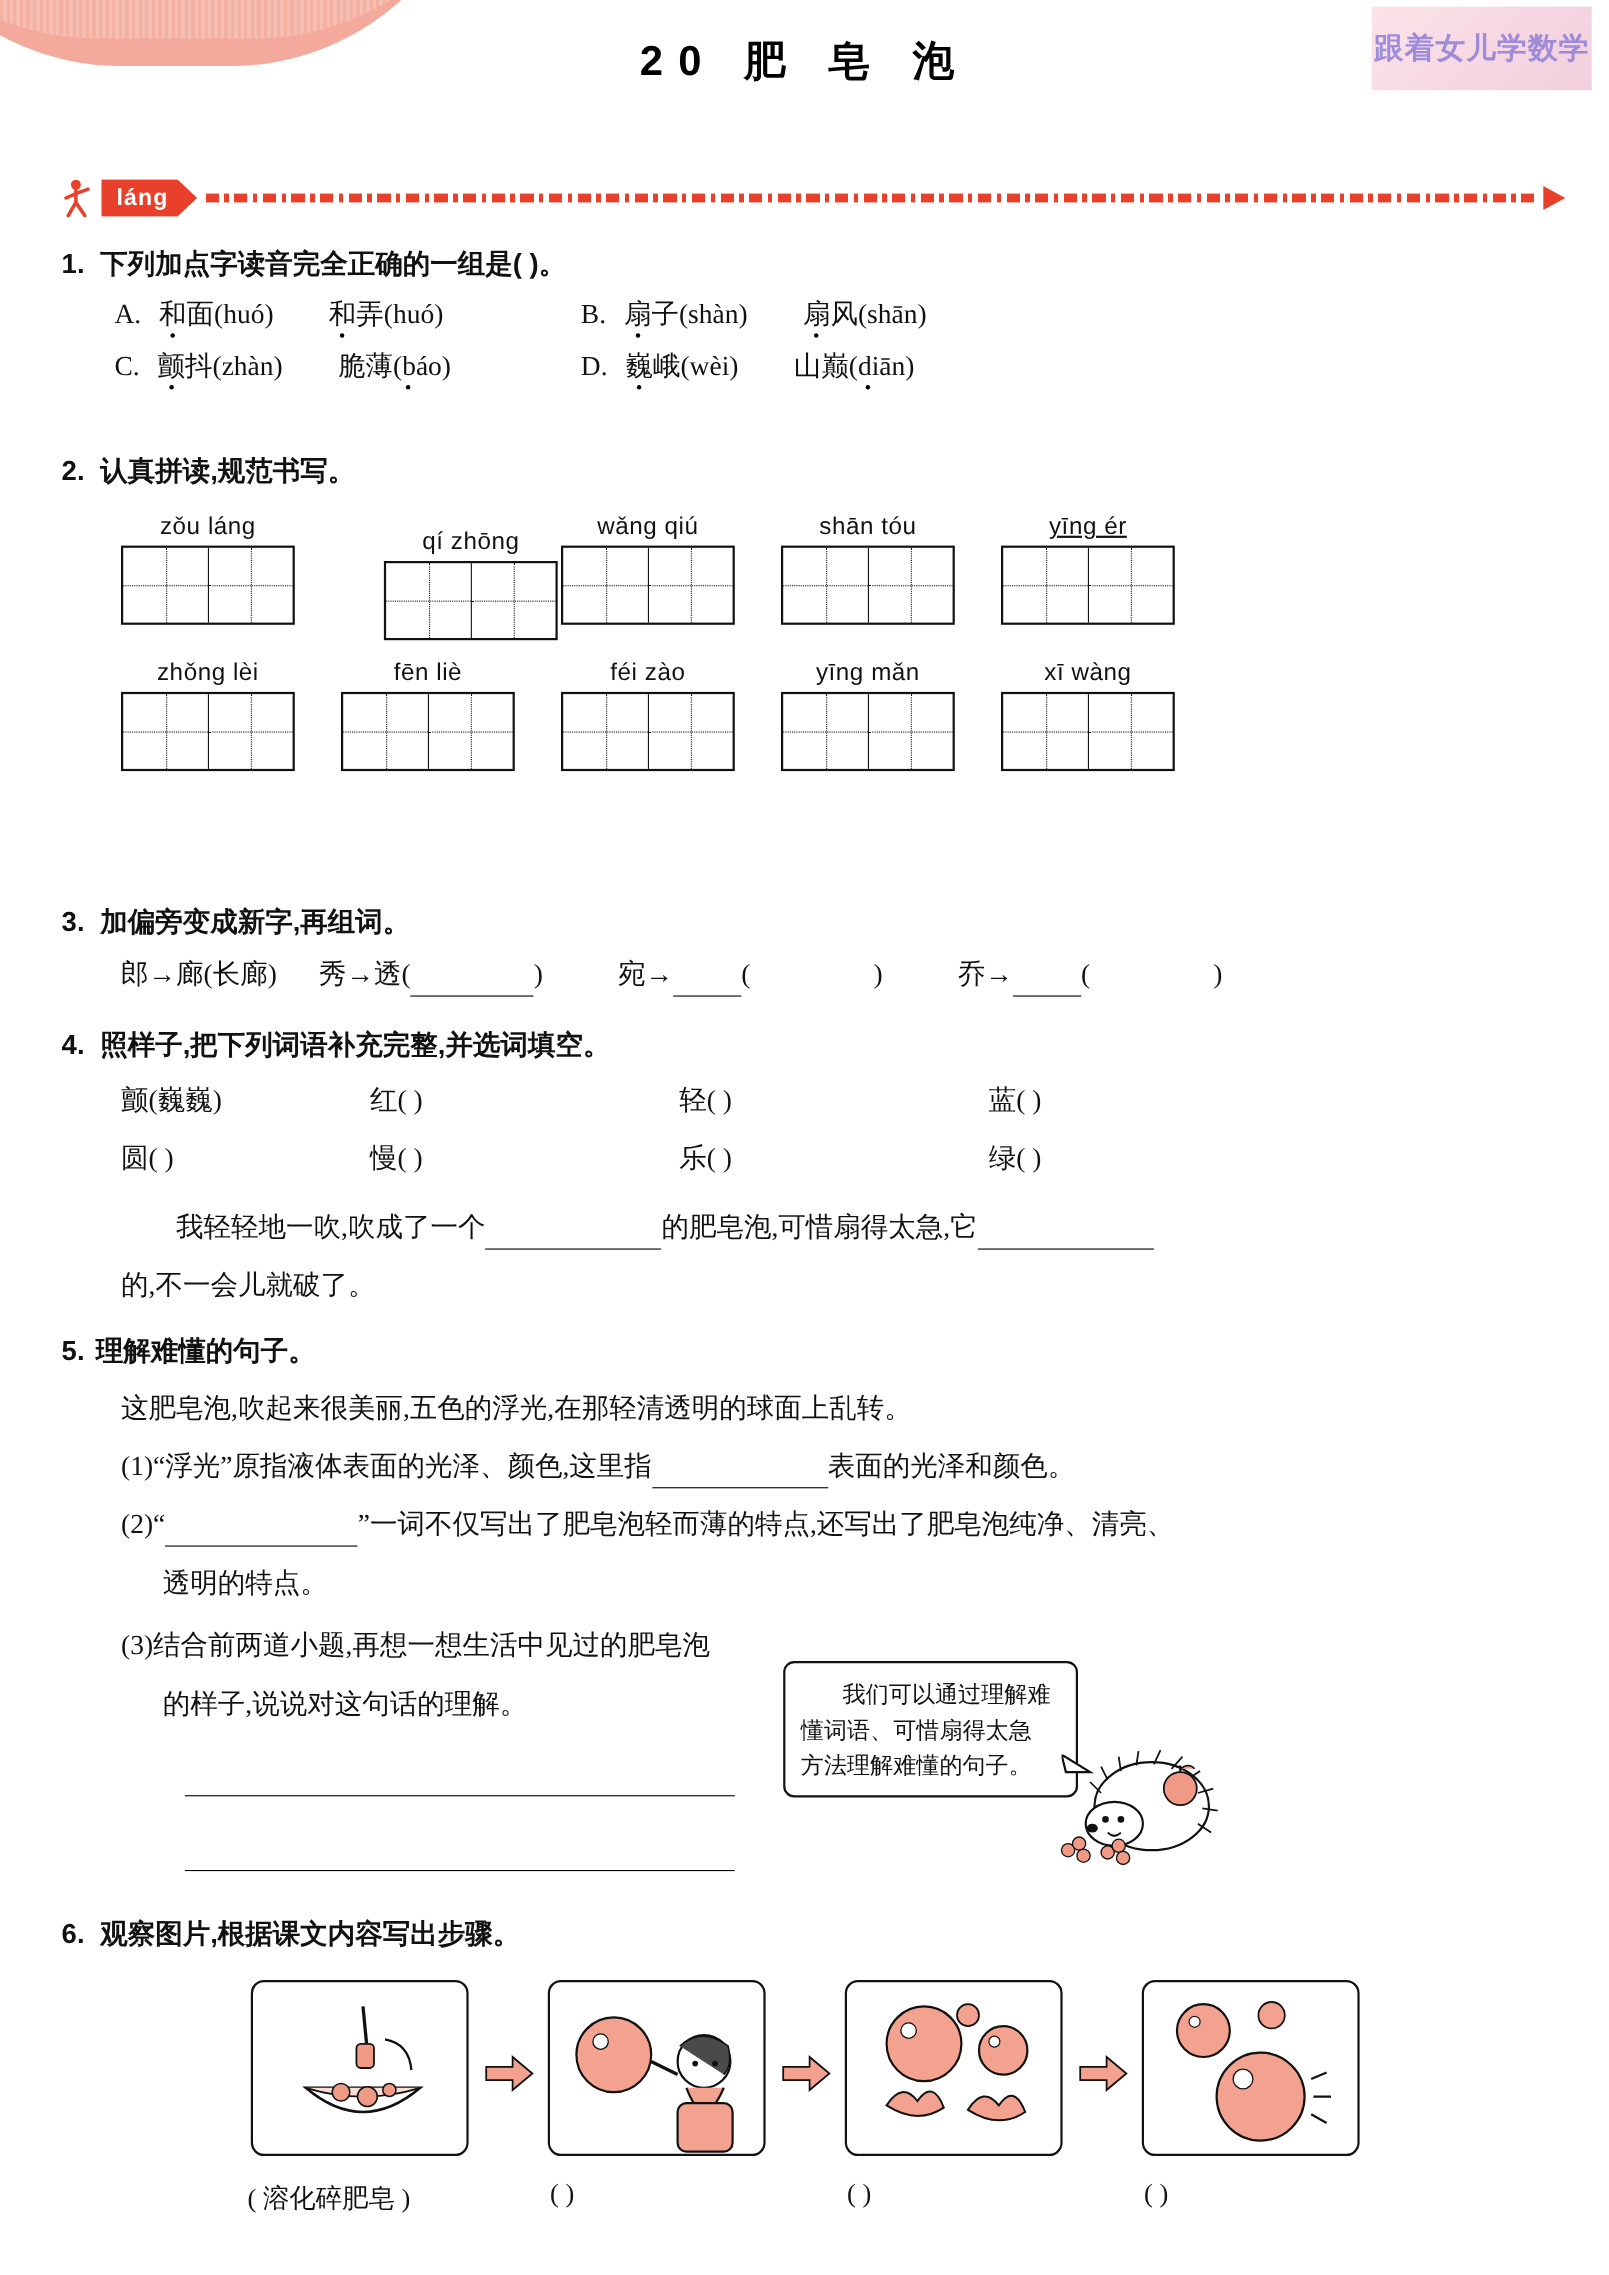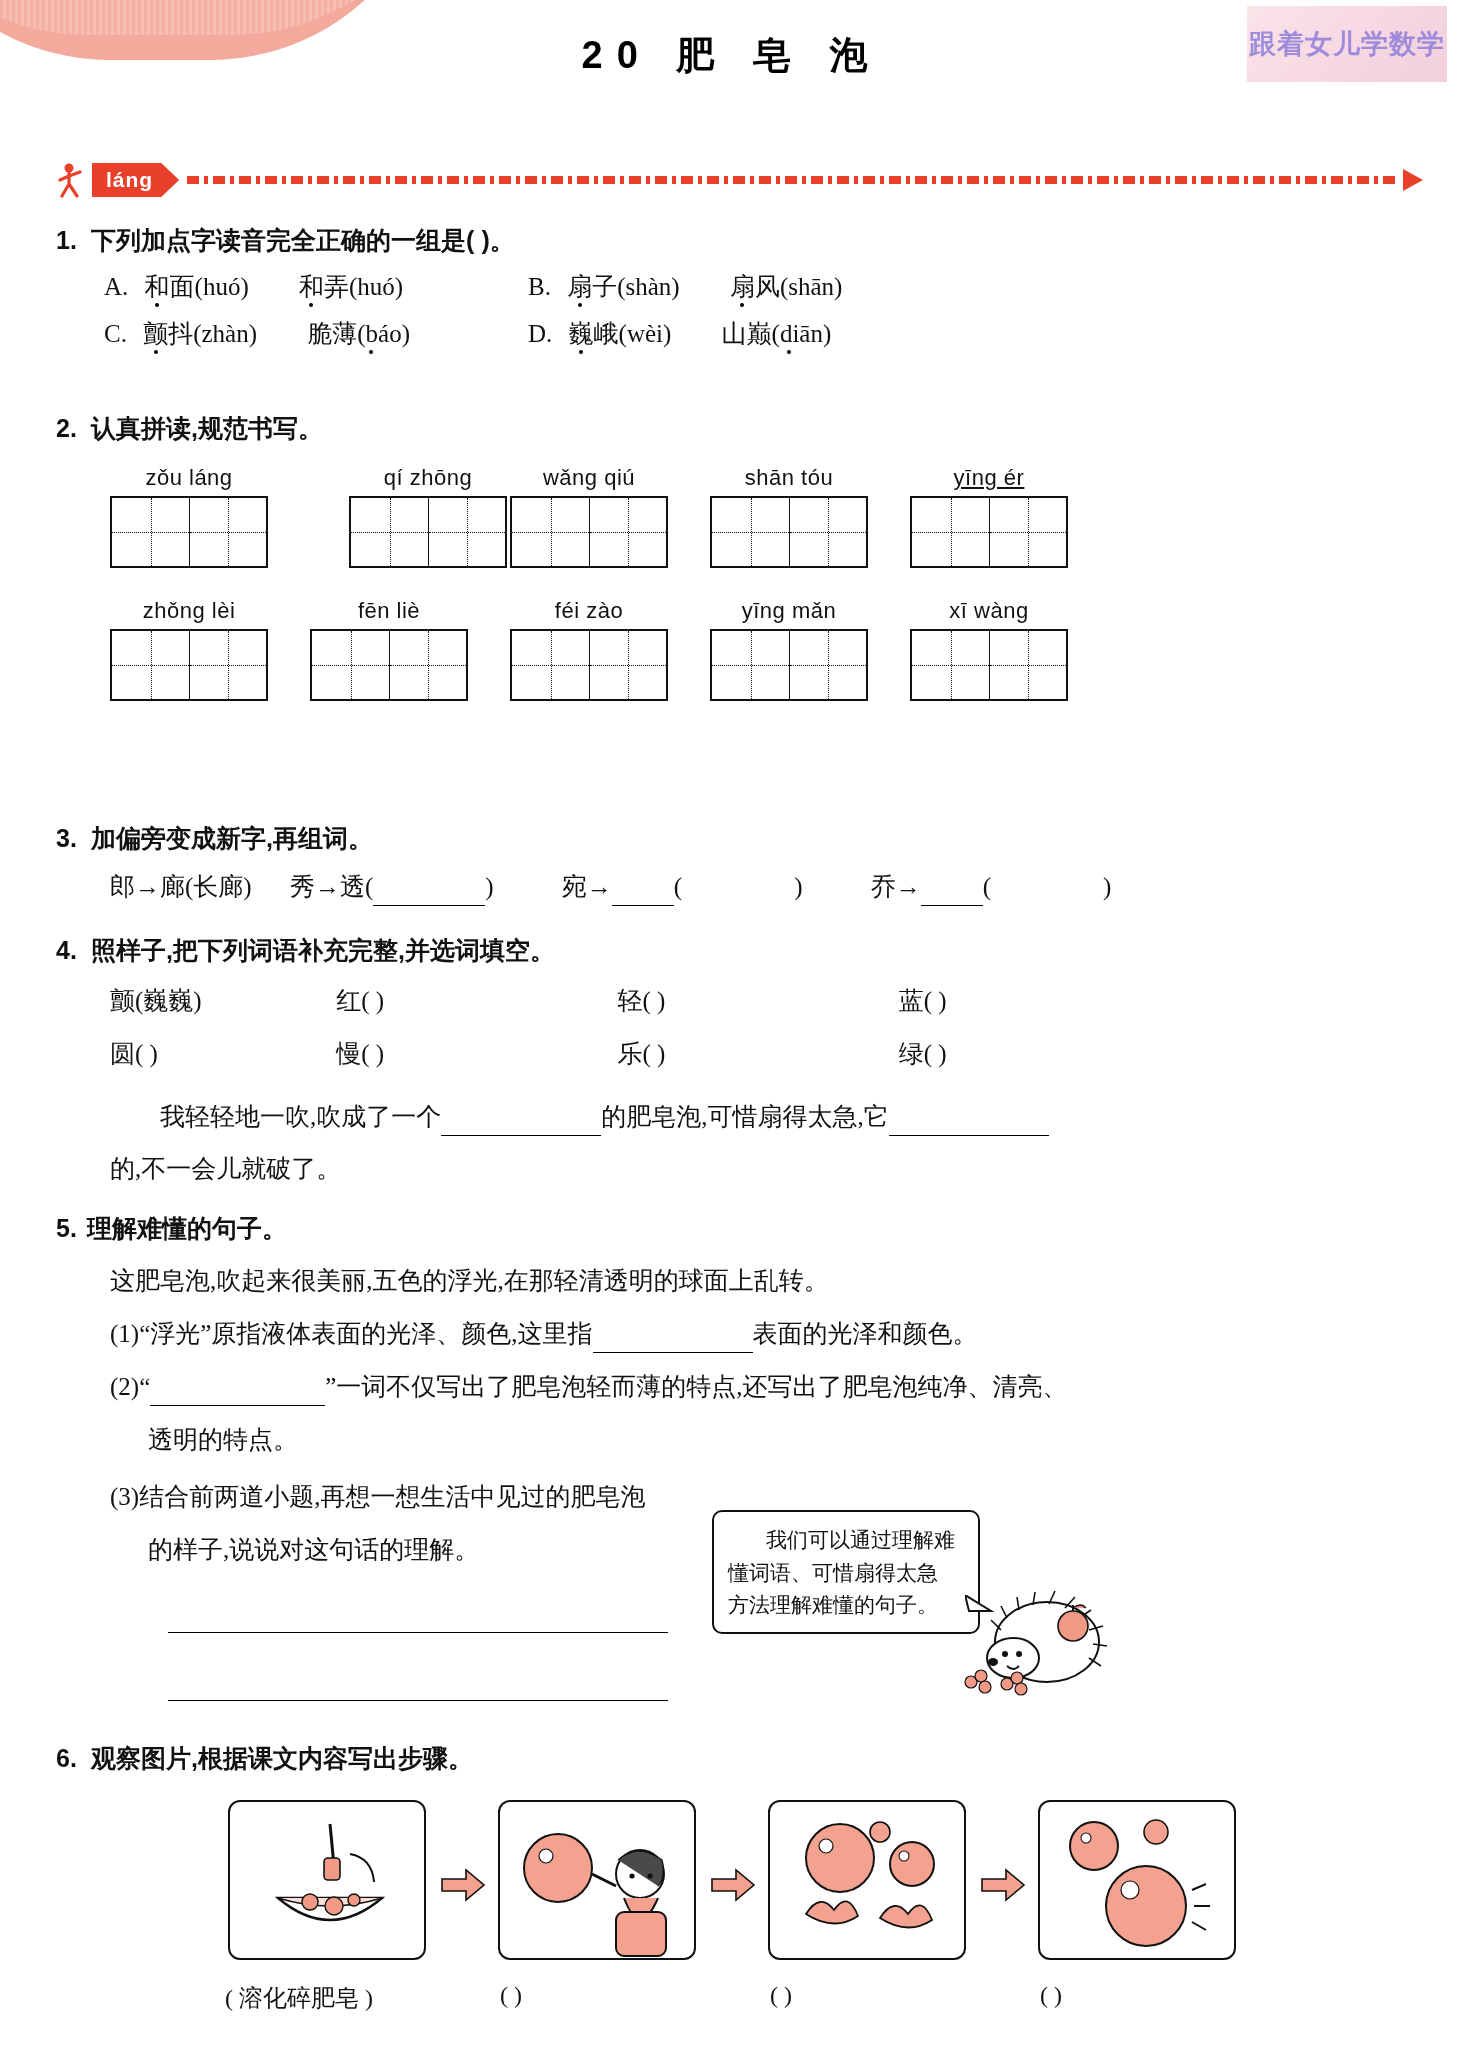--- a/index.html
+++ b/index.html
@@ -190,21 +190,21 @@
   <span class="stem" style="margin-left:8px;">认真拼读,规范书写。</span>
 </div>
 
 <div class="grid-group" style="left:110px; top:465px;">
   <div class="pinyin" style="width:158px;">zǒu  láng</div>
   <div class="tian">
       <div class="cell"></div>
       <div class="cell"></div>
     </div>
 </div>
-<div class="grid-group" style="left:310px; top:465px;padding-left:39px;">
+<div class="grid-group" style="left:310px; top:479px;padding-left:39px;">
   <div class="pinyin" style="width:158px;">qí  zhōng</div>
   <div class="tian">
       <div class="cell"></div>
       <div class="cell"></div>
     </div>
 </div>
 <div class="grid-group" style="left:510px; top:465px;">
   <div class="pinyin" style="width:158px;">wǎng  qiú</div>
   <div class="tian">
       <div class="cell"></div>

